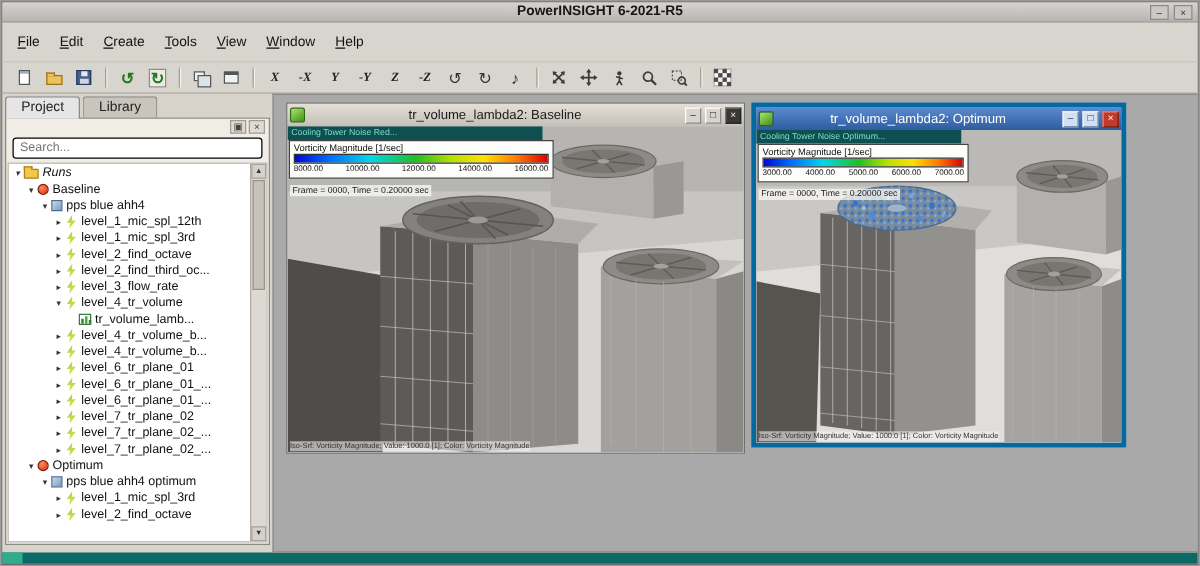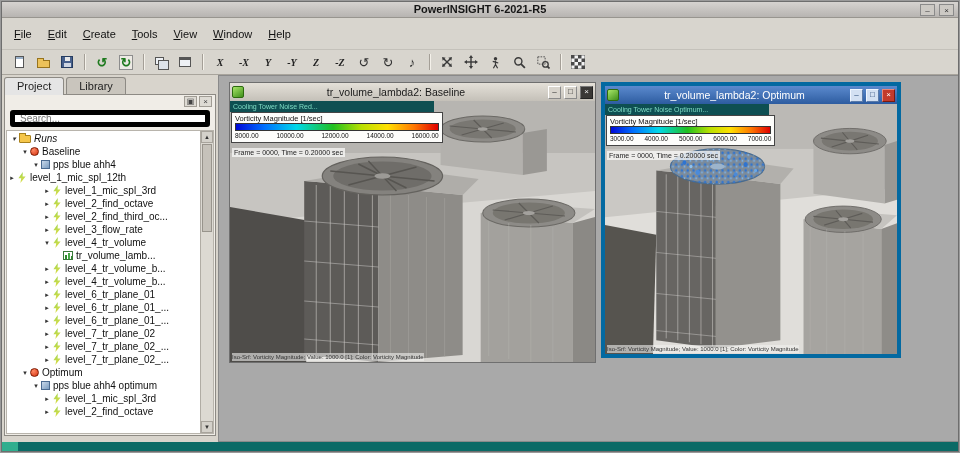--- a/index.html
+++ b/index.html
@@ -60,21 +60,21 @@
   .dock { width: 216px; flex: none; background: #d8d4cc; padding: 2px 0 0 2px; }
   .tabs { display: flex; height: 18px; }
   .tab { font-size: 11px; padding: 2px 12px 0; border: 1px solid #8d8a84; border-bottom: none;
          background: #c9c5bd; color: #222; border-radius: 3px 3px 0 0; margin-right: 2px; cursor: default; }
   .tab.active { background: #e5e5e5; position: relative; z-index: 2; }
   .panel { border: 1px solid #8d8a84; background: #f0ede7; height: 342px; margin-right: 2px;
            position: relative; z-index: 1; margin-top: -1px; display: flex; flex-direction: column; }
   .panel-tools { height: 13px; display: flex; justify-content: flex-end; gap: 2px; padding: 1px 3px 0; }
   .ptool { width: 13px; height: 11px; font-size: 8px; line-height: 8px; text-align: center;
            border: 1px solid #a09c94; background: #dedbd4; color: #444; padding: 0; font-family: inherit; }
-  .search { height: 17px; margin: 2px 5px 3px; border: 5px solid #000000; border-radius: 3px;
+  .search { height: 17px; margin: 2px 5px 3px; border: 1px solid #000000; border-radius: 3px;
             font-size: 10px; padding: 0 5px; background: #fff; font-family: inherit; color: #222; }
   .tree-wrap { flex: 1; display: flex; min-height: 0; margin: 0 1px 1px 1px;
                background: #fff; border: 1px solid #b8b4ac; }
   .tree { flex: 1; overflow: hidden; padding-top: 1px; }
   .trow { display: flex; align-items: center; height: 13px; font-size: 10px; color: #111; white-space: nowrap; }
   .arrow { width: 10px; flex: none; font-size: 7px; color: #333; text-align: center; }
   .tico { flex: none; margin-right: 3px; display: inline-block; position: relative; }
   .tico.folder { width: 12px; height: 8px; background: #f5c64a; border: 1px solid #a8811c; border-radius: 1px; }
   .tico.folder::before { content: ""; position: absolute; top: -3px; left: -1px; width: 5px; height: 2px;
                          background: #f5c64a; border: 1px solid #a8811c; border-bottom: 0; }
@@ -307,21 +307,21 @@
               <div class="trow" style="padding-left: 13px;">
                 <span class="arrow">▾</span>
                 <span class="tico run"></span>
                 <span class="tlabel">Baseline</span>
               </div>
               <div class="trow" style="padding-left: 24px;">
                 <span class="arrow">▾</span>
                 <span class="tico case"></span>
                 <span class="tlabel">pps blue ahh4</span>
               </div>
-              <div class="trow" style="">
+              <div class="trow" style="padding-left: 35px;">
                 <span class="arrow">▸</span>
                 <span class="tico analysis"></span>
                 <span class="tlabel">level_1_mic_spl_12th</span>
               </div>
               <div class="trow" style="padding-left: 35px;">
                 <span class="arrow">▸</span>
                 <span class="tico analysis"></span>
                 <span class="tlabel">level_1_mic_spl_3rd</span>
               </div>
               <div class="trow" style="padding-left: 35px;">

